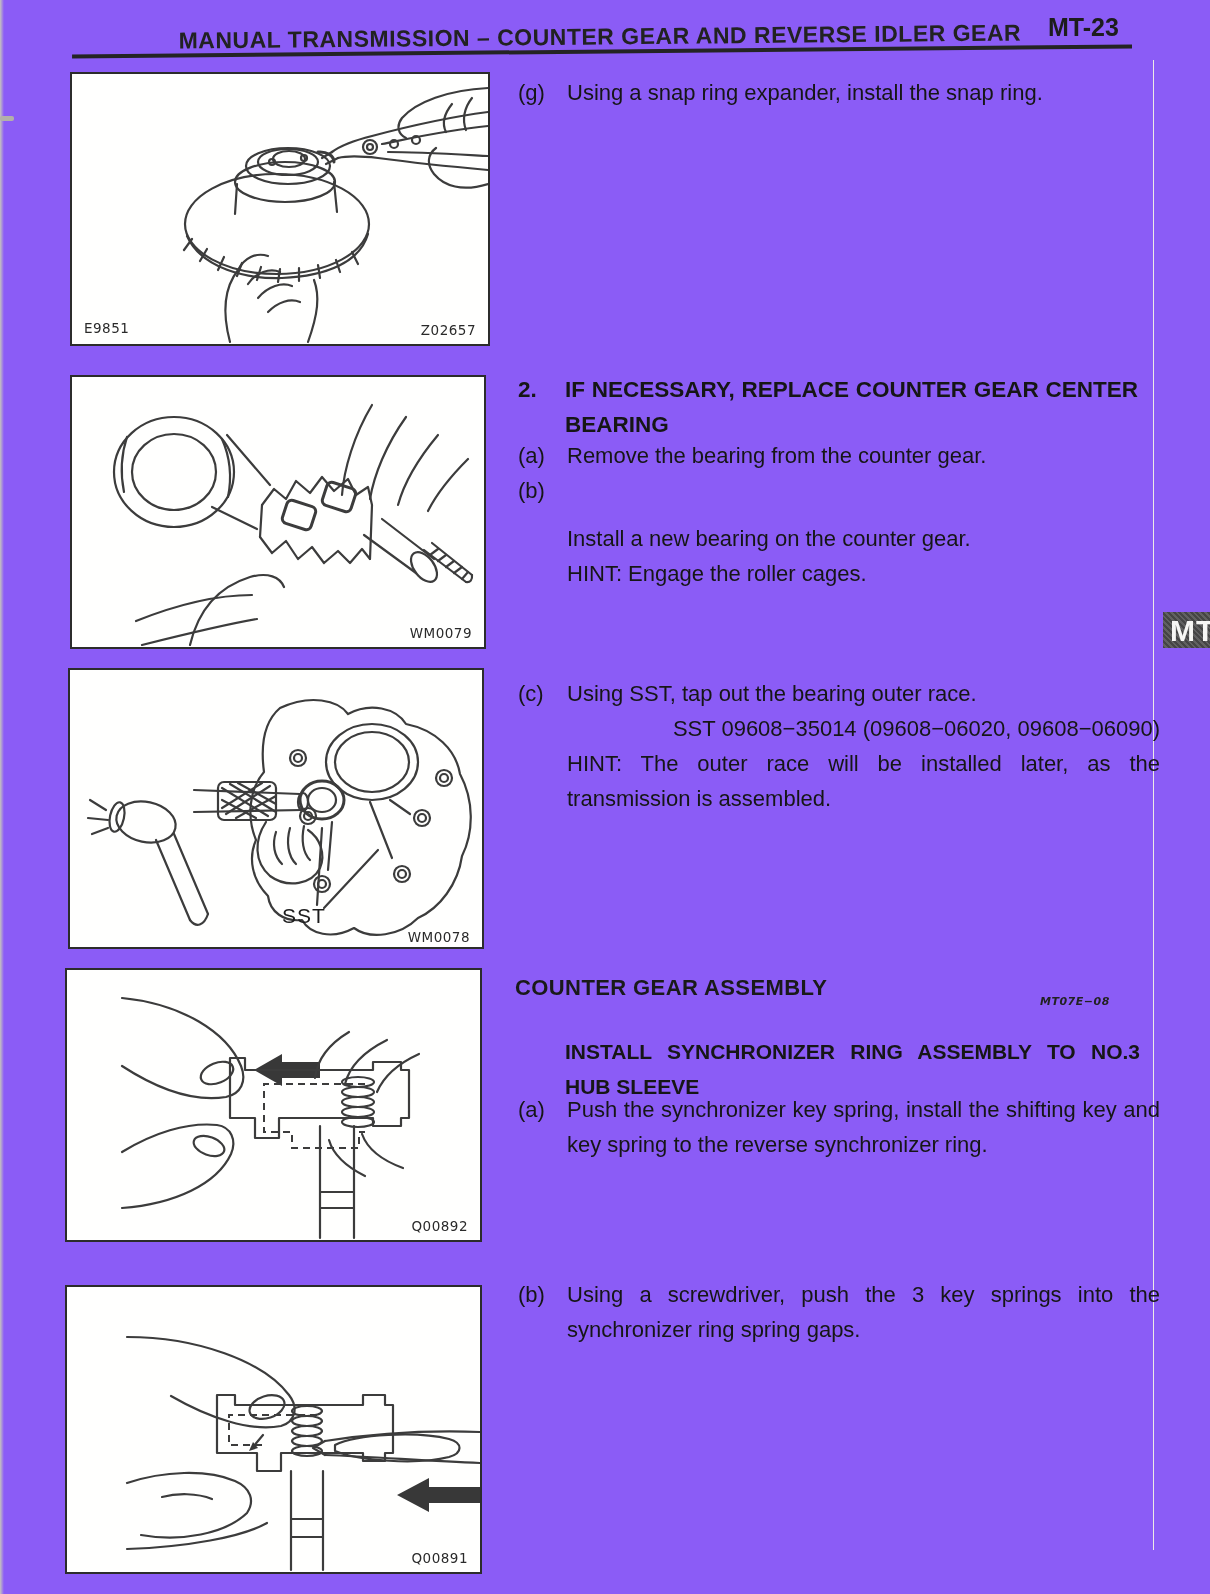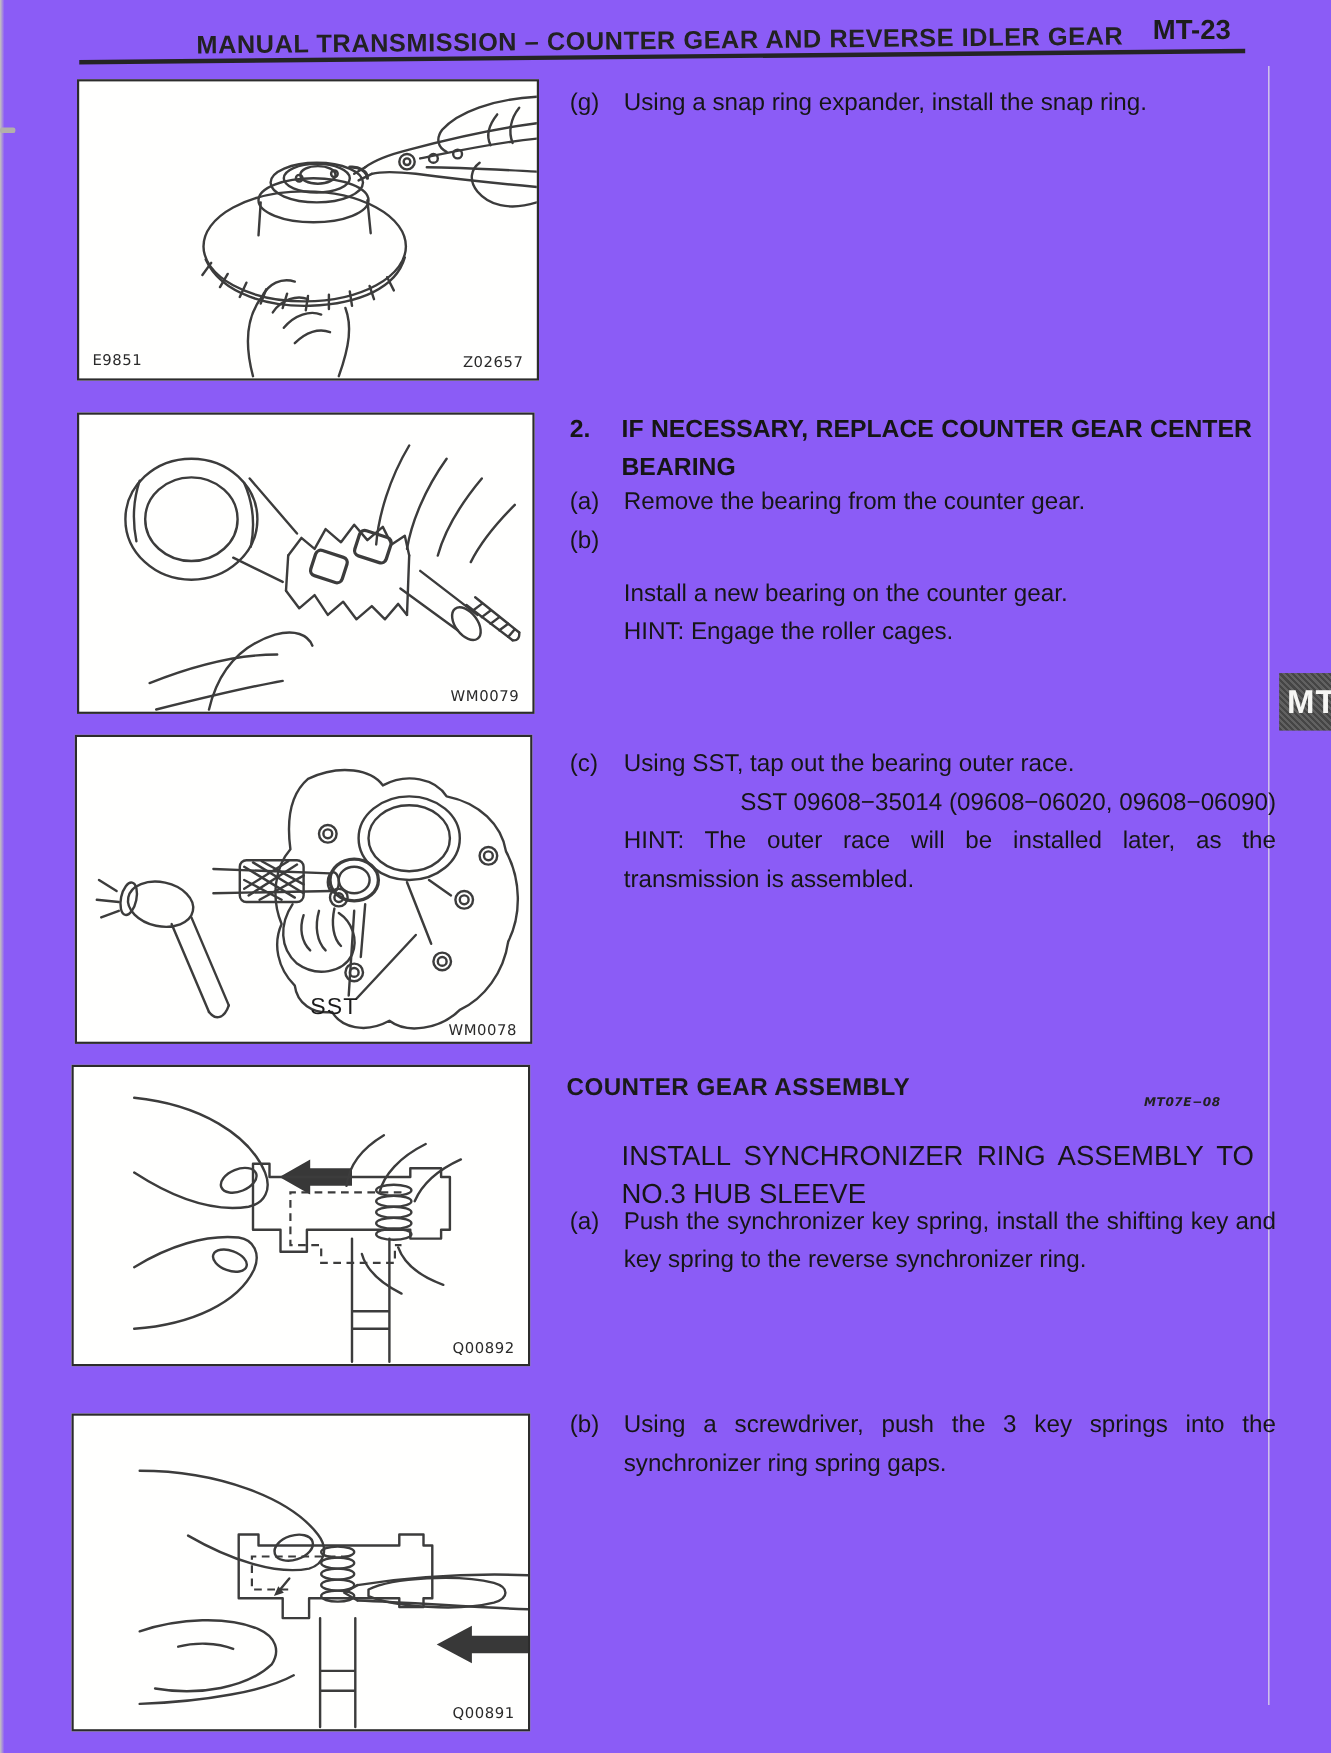--- a/index.html
+++ b/index.html
@@ -16,21 +16,21 @@
   .scan-gutter{position:absolute;left:1153px;top:60px;width:1px;height:1490px;background:#edebe6;}
 
   
   .header-wrap{position:absolute;left:0;top:0;width:1210px;transform:rotate(-0.55deg);transform-origin:340px 50px;}
   .header-title{position:absolute;left:130px;top:22px;width:940px;text-align:center;
     font-weight:bold;font-size:23px;letter-spacing:.5px;color:#222;}
   .header-rule{position:absolute;left:72px;top:52px;width:1060px;height:4px;background:#242424;}
   .page-number{position:absolute;left:1048px;top:10px;font-weight:bold;font-size:25px;color:#1d1d1d;}
 
   
-  .side-tab{position:absolute;right:0;top:612px;width:47px;height:52px;
+  .side-tab{position:absolute;right:0;top:612px;width:47px;height:36px;
     background:#565656;
     background-image:repeating-linear-gradient(45deg,#454545 0 2px,#616161 2px 4px);
     color:#f6f6f4;font-weight:bold;font-size:30px;display:flex;align-items:center;
     padding-left:7px;overflow:hidden;box-sizing:border-box;letter-spacing:1px;}
 
   
   .fig{position:absolute;background:#fffffe;border:2px solid #2c2c2c;margin:0;}
   .fig svg{position:absolute;left:0;top:0;width:100%;height:100%;}
   .fig .ln{stroke:#3c3c3c;stroke-width:2.2;fill:none;stroke-linecap:round;stroke-linejoin:round;}
   .fig .lnt{stroke:#3c3c3c;stroke-width:3;fill:none;stroke-linecap:round;stroke-linejoin:round;}
@@ -46,21 +46,21 @@
   .step{position:absolute;display:flex;}
   .step-label{flex:0 0 49px;}
   .step-body{flex:1;text-align:justify;}
   .step-body .line{display:block;}
   .sec-head{position:absolute;display:flex;font-weight:bold;font-size:22.5px;}
   .sec-head .step-label{flex:0 0 47px;}
   .sec-head .step-body{flex:1;text-align:justify;}
   .big-heading{position:absolute;font-weight:bold;font-size:22px;letter-spacing:.4px;color:#1a1a1a;}
   .small-code{position:absolute;font-weight:bold;font-size:11px;letter-spacing:.5px;color:#222;
     width:100px;font-family:"DejaVu Sans", sans-serif;font-style:italic;}
-  .sub-heading{position:absolute;font-weight:normal;font-size:25px;text-align:justify;}
+  .sub-heading{position:absolute;font-weight:bold;font-size:21px;text-align:justify;}
 </style>
 </head>
 <body>
 
 <div class="page">
 
   <div class="scan-edge"></div>
   <div class="scan-tick"></div>
   <div class="scan-gutter"></div>
 

